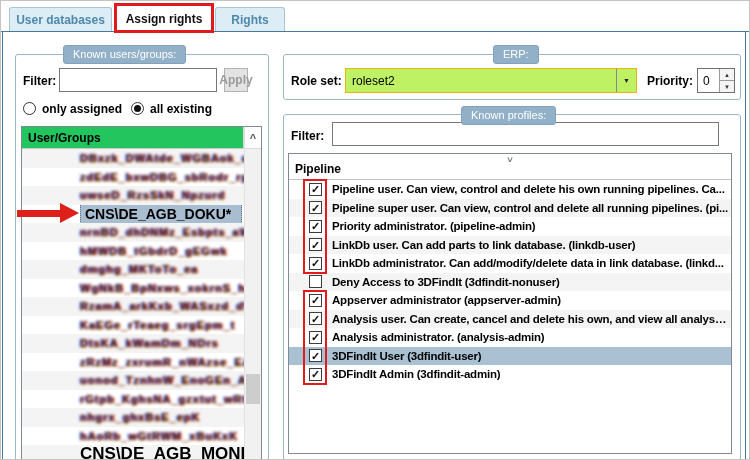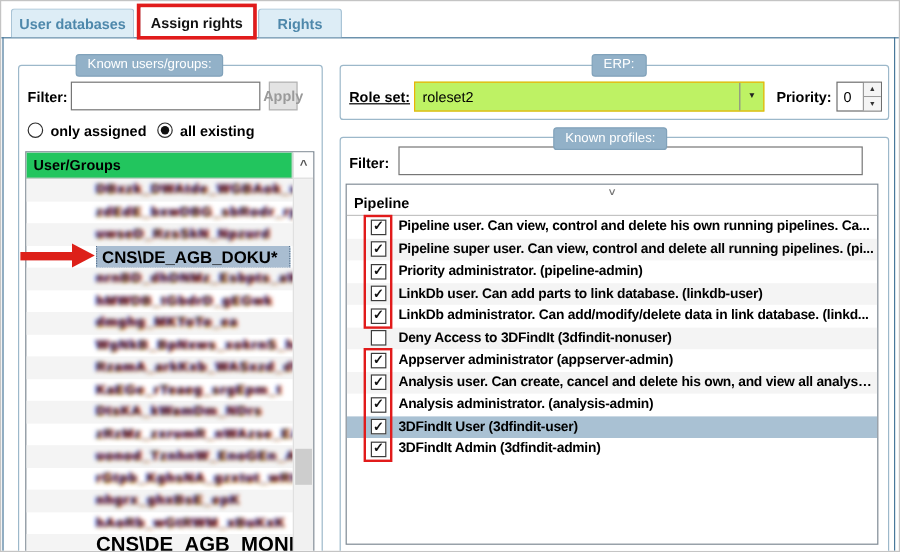--- a/index.html
+++ b/index.html
@@ -169,21 +169,21 @@
       <div class="sthumb"></div>
     </div>
   </div>
 
   <div class="arrow-shaft"></div>
   <div class="arrow-head"></div>
 
   <div class="groupbox" style="left:282px;top:53px;width:458px;height:46px;"></div>
   <div class="grouplabel" style="left:492px;top:44px;">ERP:</div>
 
-  <div class="fieldlabel" style="left:290px;top:73px;text-decoration:underline;">Role set:</div>
+  <div class="fieldlabel" style="left:290px;top:73px;">Role set:</div>
   <div class="combo" style="left:344px;top:67px;width:292px;height:25px;">
     <span class="val">roleset2</span>
     <span class="arr">▼</span>
   </div>
   <div class="fieldlabel" style="left:646px;top:73px;">Priority:</div>
   <div class="spin" style="left:696px;top:67px;width:38px;height:25px;">
     <span class="val">0</span>
     <span class="btns">
       <span class="sb">▲</span>
       <span class="sb">▼</span>

